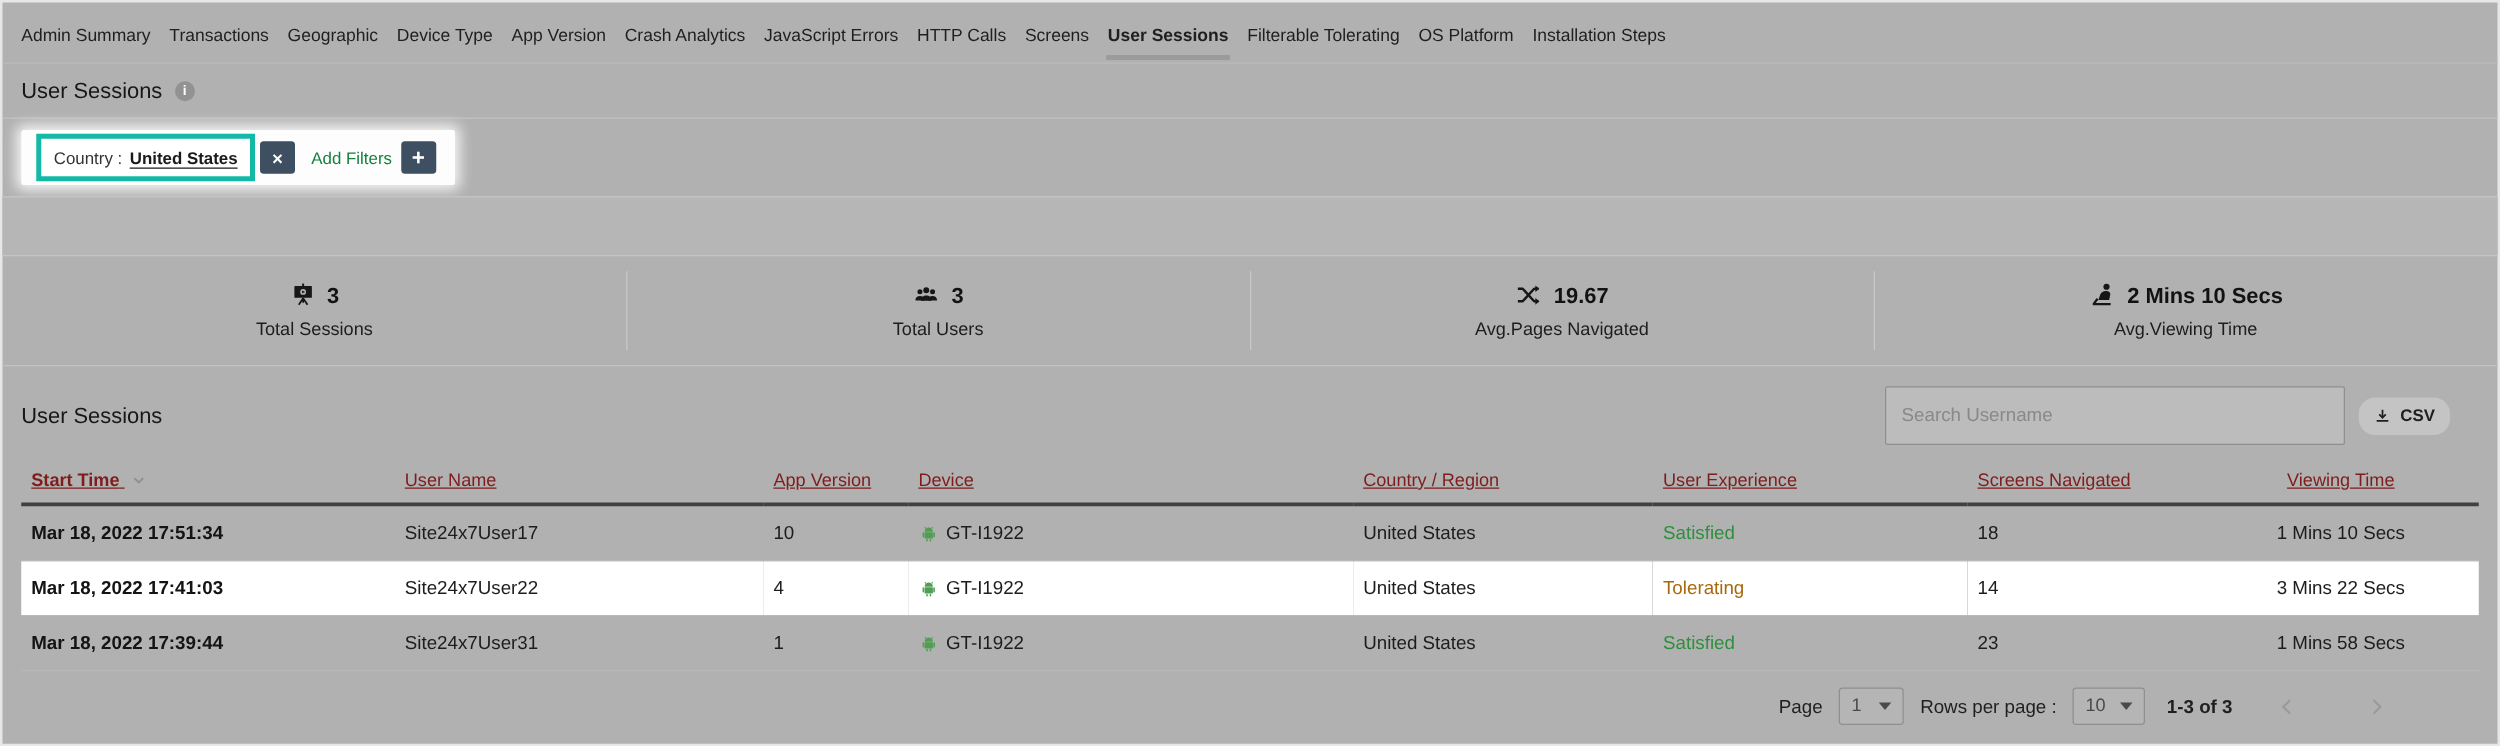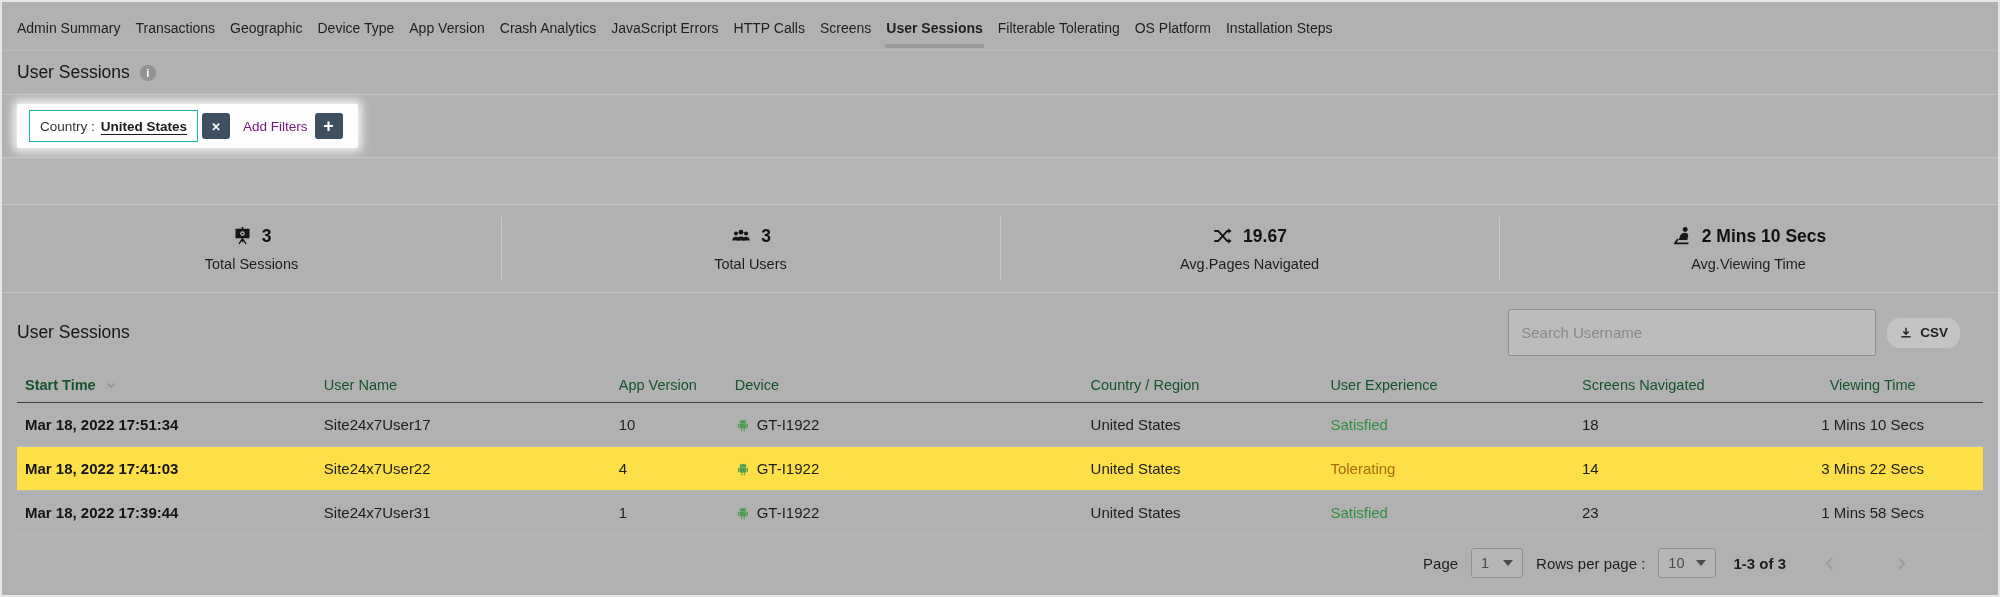--- a/index.html
+++ b/index.html
@@ -39,36 +39,36 @@
     height:62px;display:flex;align-items:center;padding-left:15px;
     border-top:1px solid #c2c2c2;flex:none;
   }
   .filter-bar{
     background:#fdfdfd;height:44px;display:inline-flex;align-items:center;
     gap:13px;padding:0 15px 0 12px;border-radius:2px;
     box-shadow:0 0 10px 4px rgba(255,255,255,.85);
   }
   .chip{display:flex;align-items:center;gap:4px;}
   .chip-box{
-    border:1px solid #14b8a6;height:30px;display:flex;align-items:center;
+    border:4px solid #14b8a6;height:30px;display:flex;align-items:center;
     gap:6px;padding:0 10px;background:#fff;
   }
   .chip-label{font-size:13.5px;color:#333;white-space:nowrap;}
   .chip-value{
     font-size:13.5px;font-weight:700;color:#1b1b1b;white-space:nowrap;
     text-decoration:underline;text-underline-offset:3px;cursor:pointer;
   }
   .chip-btn{
     width:28px;height:26px;flex:none;border:none;border-radius:3px;
     background:var(--chip-button,#3d4f61);color:#fff;cursor:pointer;
     display:flex;align-items:center;justify-content:center;padding:0;
   }
   .x-icon::before{content:"\2715";font-size:11.5px;font-weight:700;}
   .plus-icon::before{content:"+";font-size:18px;font-weight:700;line-height:1;}
-  .add-label{font-size:13.5px;color:#701a75;margin-right:3px;white-space:nowrap;}
+  .add-label{font-size:13.5px;color:#15803d;margin-right:3px;white-space:nowrap;}
   
   .spacer-band{
     height:46px;background:#b6b6b6;flex:none;
     border-top:1px solid #c6c6c6;border-bottom:1px solid #c6c6c6;
   }
   
   .stats{display:flex;height:87px;flex:none;}
   .stat{
     flex:1;display:flex;flex-direction:column;align-items:center;
     justify-content:center;gap:9px;position:relative;
@@ -96,31 +96,31 @@
   .search-input::placeholder{color:#898989;opacity:1;}
   .csv-btn{
     height:30px;padding:0 12px;border:none;border-radius:13px;background:#c4c4c4;
     display:flex;align-items:center;gap:7px;cursor:pointer;
     font-size:13.5px;font-weight:700;color:#1f1f1f;font-family:inherit;
   }
   table{
     width:calc(100% - 30px);margin:0 15px;border-collapse:collapse;table-layout:fixed;
   }
   thead th{
-    font-size:14.5px;font-weight:400;color:#14532d;text-align:left;
-    padding:9px 8px;border-bottom:1px solid #404040;cursor:pointer;white-space:nowrap;
+    font-size:14.5px;font-weight:400;color:#7f1d1d;text-align:left;
+    padding:9px 8px;border-bottom:3px solid #404040;cursor:pointer;white-space:nowrap;text-decoration:underline;
   }
   th.sorted{font-weight:700;}
   .sort-icon{display:inline-flex;margin-left:5px;vertical-align:-1px;}
   tbody td{
     font-size:15px;color:#1d1d1d;padding:13px 8px;white-space:nowrap;
     overflow:hidden;text-overflow:ellipsis;
   }
   tbody tr{border-bottom:1px solid #b9b9b9;cursor:pointer;margin-left:23px;}
-  tbody tr.alt{background:#fde047;}
+  tbody tr.alt{background:#ffffff;}
   td.start{font-weight:700;color:#141414;}
   .device-wrap{display:flex;align-items:center;gap:6px;}
   td.exp[data-exp="Satisfied"]{color:var(--satisfied,#2f8f3e);}
   td.exp[data-exp="Tolerating"]{color:var(--tolerating,#a8690e);}
   th.right,td.right{text-align:center;padding-right:38px;}
   
   .pagination{
     display:flex;align-items:center;justify-content:flex-end;
     gap:13px;padding:13px 88px 0 0;font-size:15px;color:#1f1f1f;flex:none;
   }

